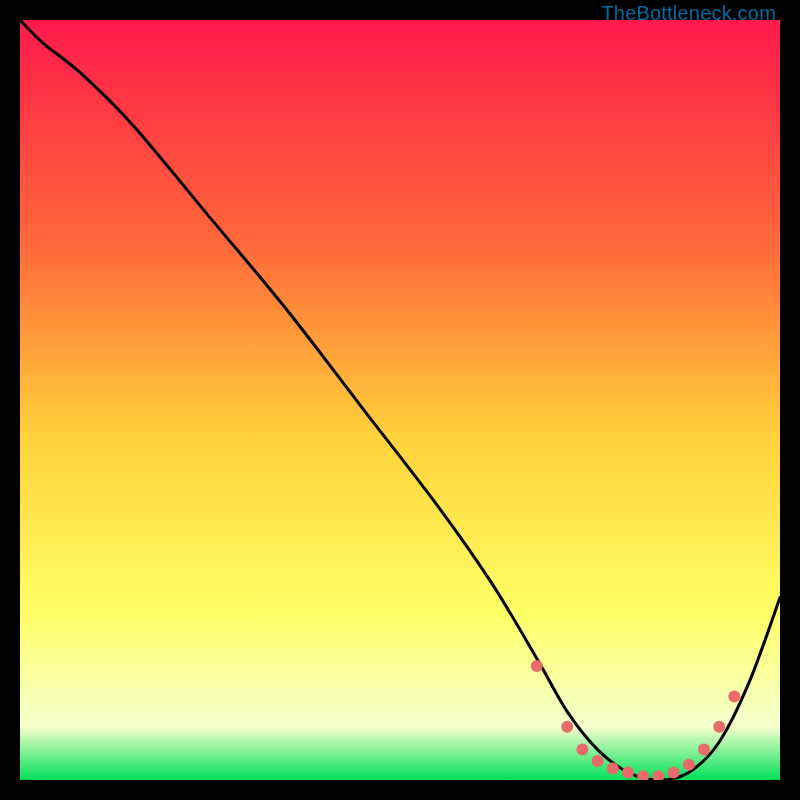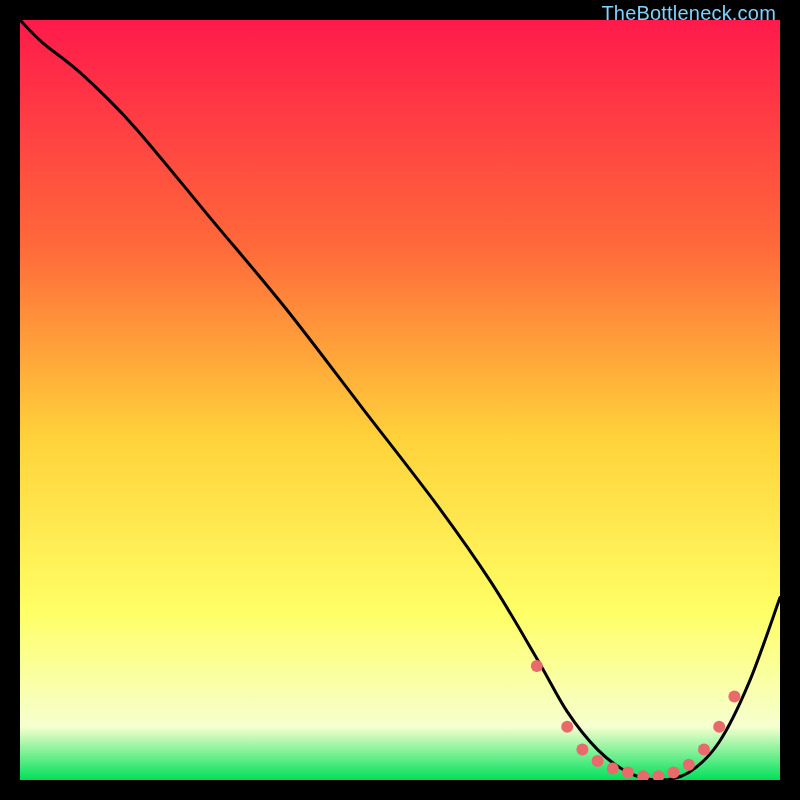--- a/index.html
+++ b/index.html
@@ -23,21 +23,21 @@
     position: absolute;
     left: 0;
     top: 0;
     width: 760px;
     height: 760px;
   }
   .watermark {
     position: absolute;
     top: 2px;
     right: 24px;
-    color: #7dd3fc;
+    color: #0369a1;
     font-size: 20px;
     font-weight: 500;
     letter-spacing: 0.2px;
     user-select: none;
     text-align: right;
   }
   svg { display: block; }
 </style>
 </head>
 <body>

